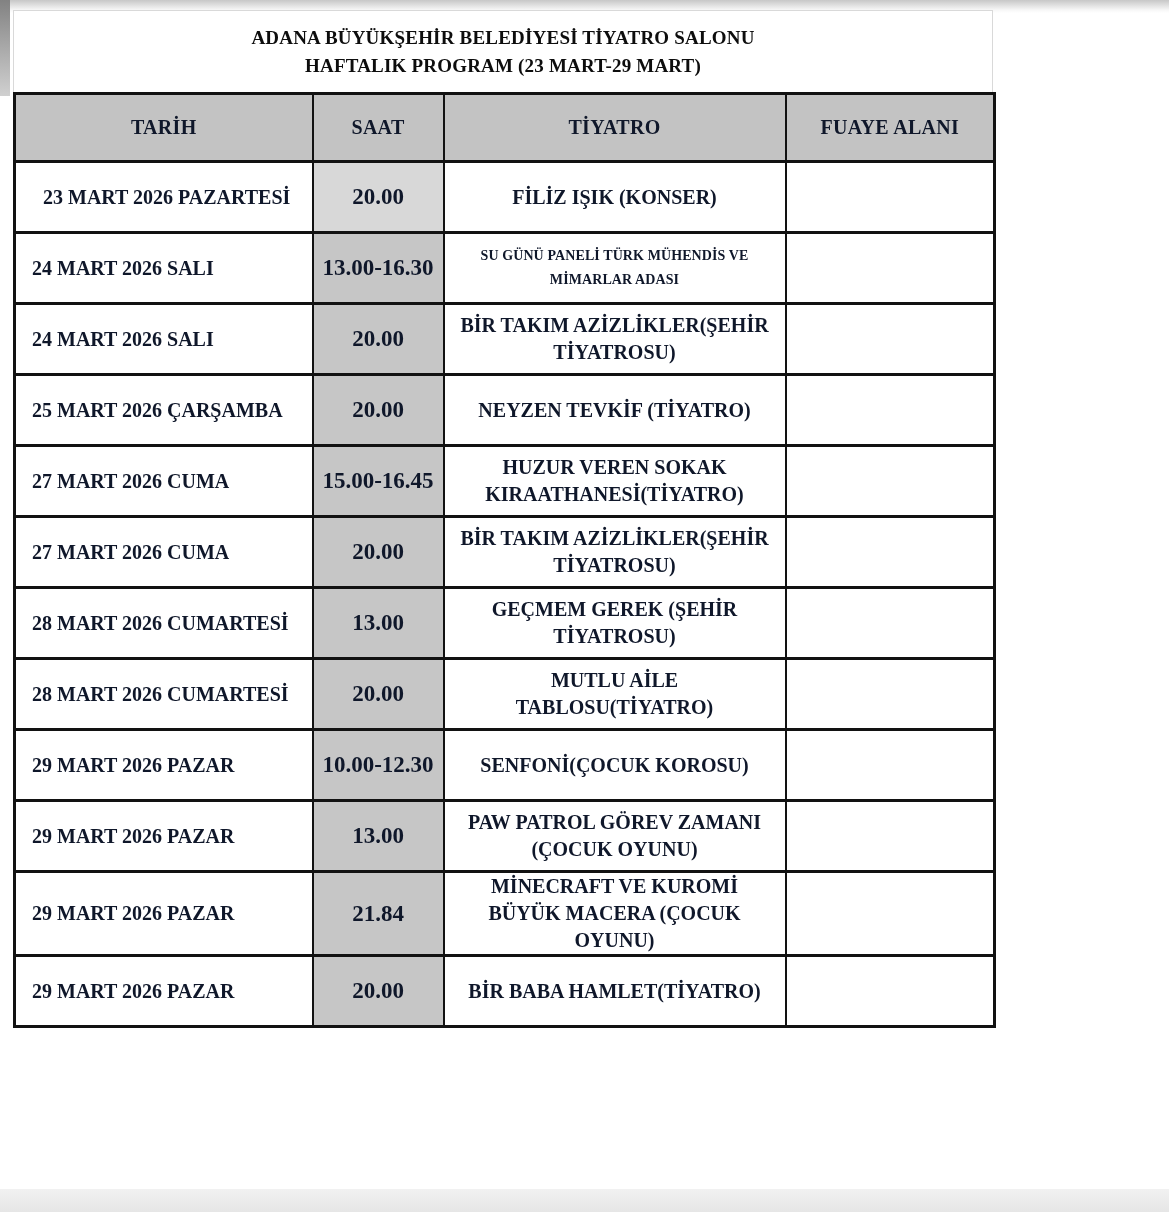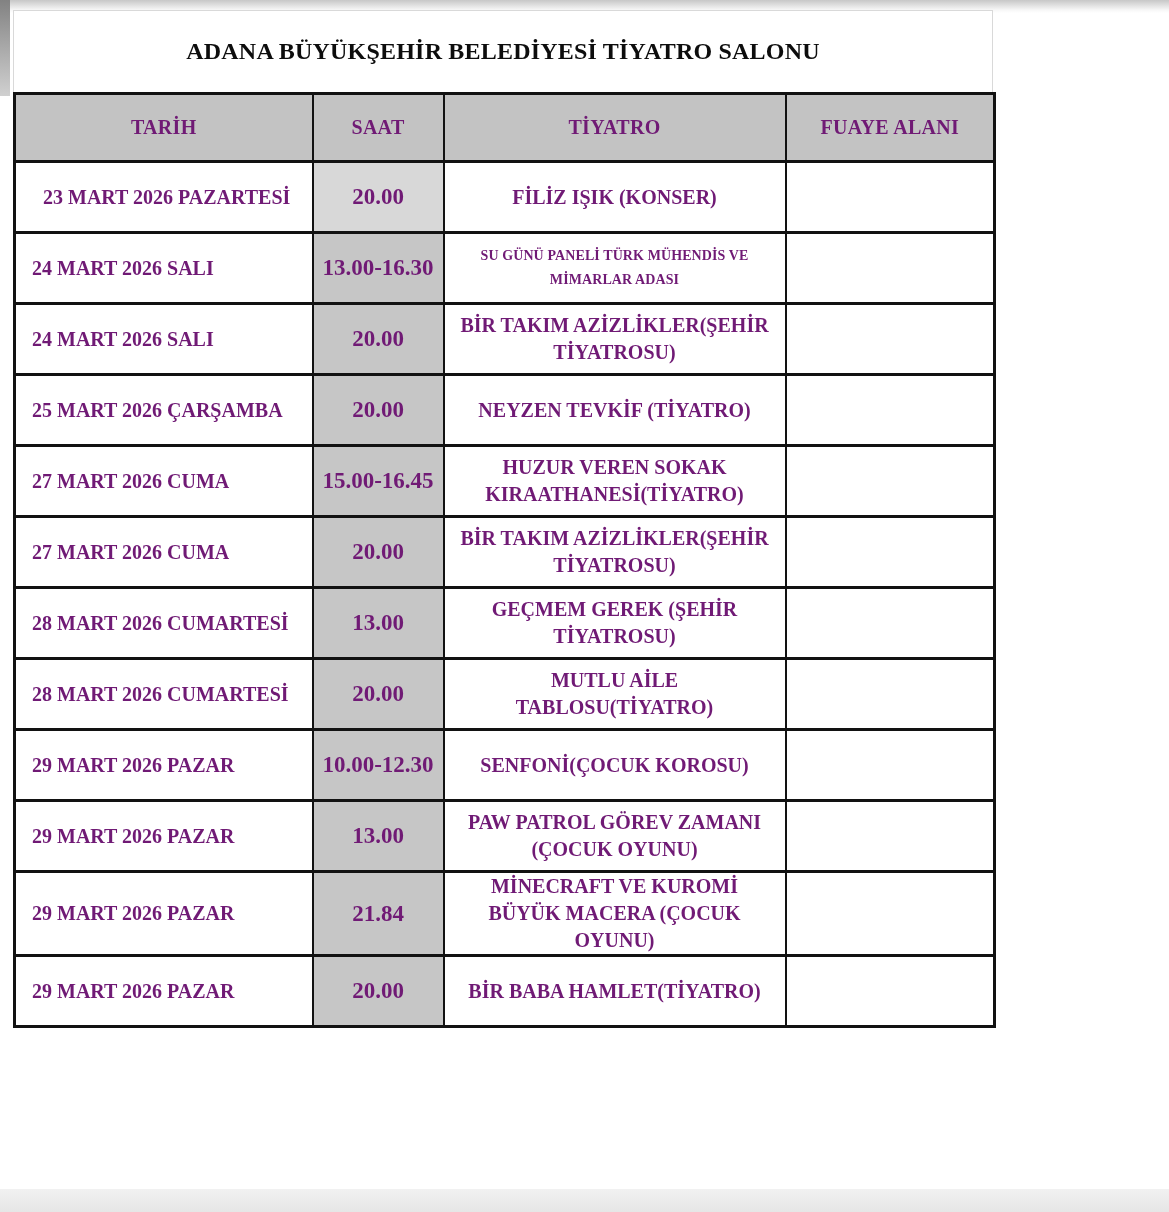--- a/index.html
+++ b/index.html
@@ -34,37 +34,37 @@
   .title-box {
     box-sizing: border-box;
     height: 82px;
     border: 1px solid #d9d9d9;
     border-bottom: none;
     background: #ffffff;
     display: flex; flex-direction: column;
     align-items: center; justify-content: center;
     text-align: center;
     font-weight: 700;
-    font-size: 24px;
+    font-size: 19px;
     line-height: 1.45;
     letter-spacing: 0.2px;
   }
   table.schedule {
     width: 980px;
     border-collapse: collapse;
     table-layout: fixed;
     border: 3px solid #121212;
   }
   table.schedule th, table.schedule td {
     box-sizing: border-box;
     border: 2px solid #121212;
     border-top-width: 3px;
     border-bottom-width: 3px;
     font-weight: 700;
-    color: #701a75;
+    color: #0f172a;
     overflow: hidden;
   }
   table.schedule th {
     height: 68px;
     background: #c3c3c3;
     font-size: 20px;
     text-align: center;
     letter-spacing: 0.3px;
   }
   table.schedule td { height: 71px; }
@@ -100,20 +100,21 @@
 <body>
 
 <div class="scan-top"></div>
 <div class="scan-left"></div>
 <div class="scan-bottom"></div>
 
 <div class="doc">
 
   <div class="title-box">
     <div>ADANA BÜYÜKŞEHİR BELEDİYESİ TİYATRO SALONU</div>
+    <div>HAFTALIK PROGRAM (23 MART-29 MART)</div>
   </div>
 
   <table class="schedule">
     <colgroup>
       <col style="width:298px">
         <col style="width:131px">
         <col style="width:342px">
         <col style="width:209px">
     </colgroup>
     <thead>

